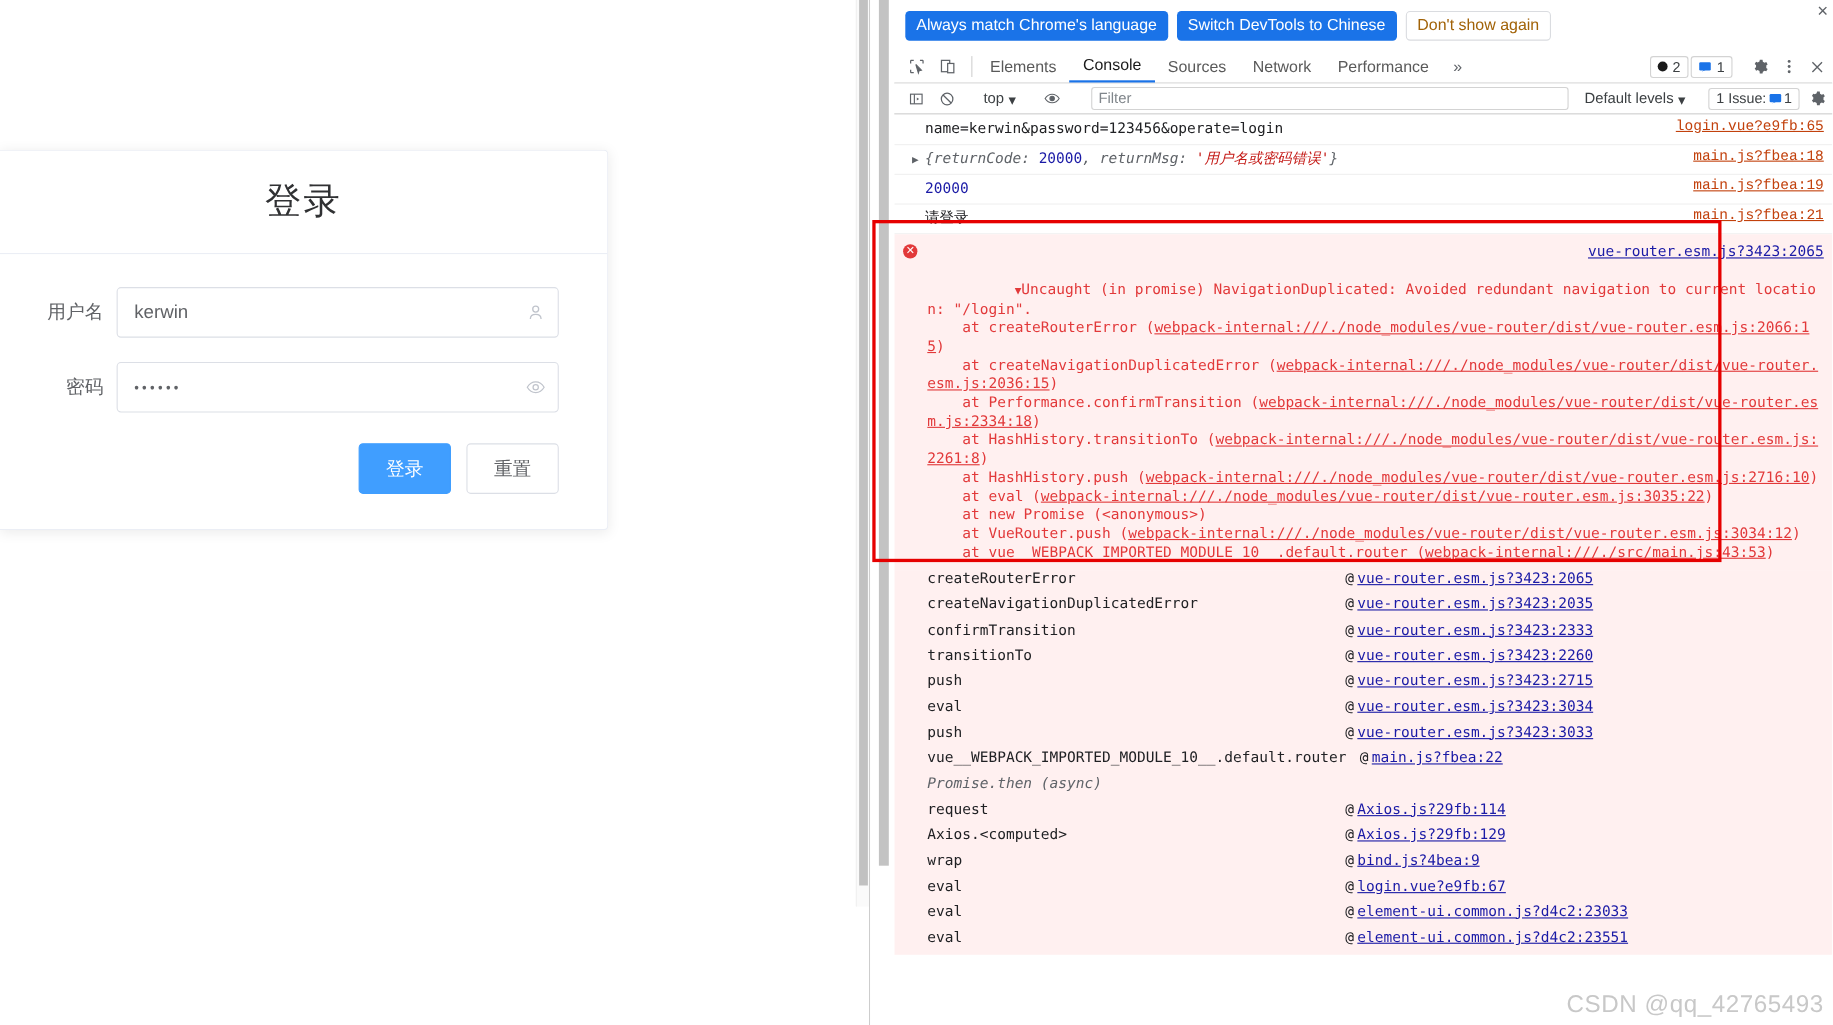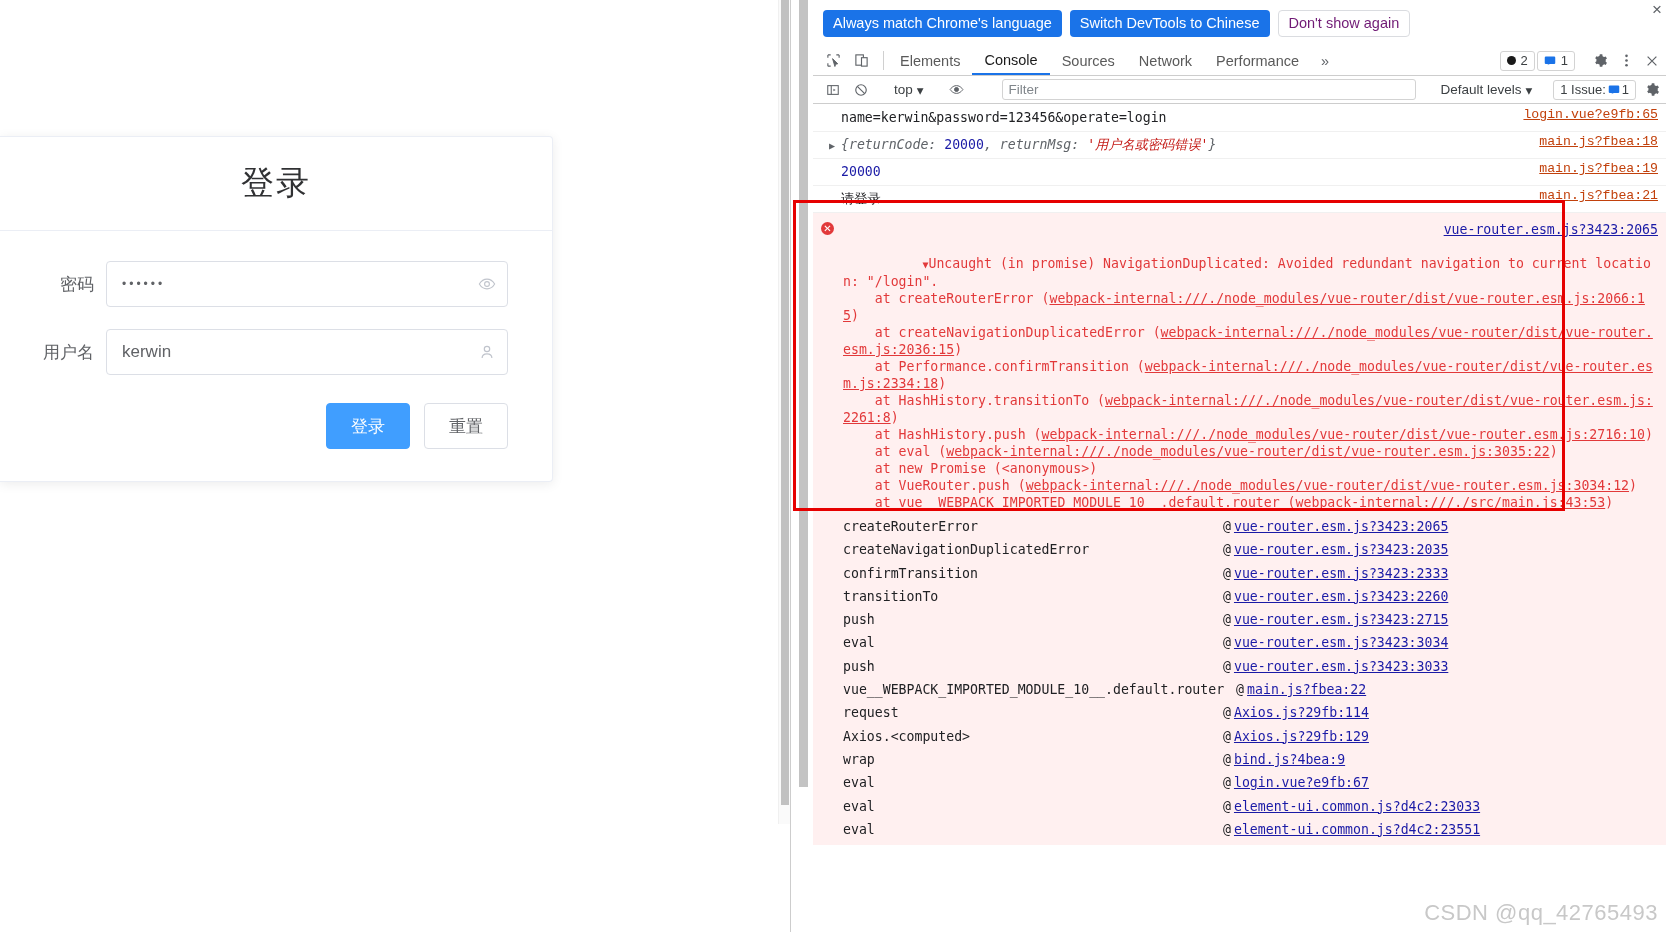--- a/index.html
+++ b/index.html
@@ -114,21 +114,21 @@
     padding: 0 10px 0 10px;
     background: #ffffff;
     position: relative;
   }
   .btn-blue {
     background: #1a73e8; color: #fff; border: none; border-radius: 4px;
     font-size: 14.5px; height: 27px; padding: 0 10px; cursor: pointer;
     font-family: "Liberation Sans", sans-serif; white-space: nowrap;
   }
   .btn-plain {
-    background: #fff; color: #701a75; border: 1px solid #dadce0;
+    background: #fff; color: #a16207; border: 1px solid #dadce0;
     border-radius: 4px; font-size: 14.5px; height: 27px; padding: 0 10px;
     cursor: pointer; font-family: "Liberation Sans", sans-serif; white-space: nowrap;
   }
   .dt-banner-close {
     position: absolute; right: 4px; top: 1px;
     color: #5f6368; font-size: 17px; cursor: pointer; line-height: 1;
   }
 
   
   .dt-tabbar {
@@ -163,21 +163,21 @@
   
   .dt-filterbar {
     height: 28px; display: flex; align-items: center; gap: 4px;
     border-bottom: 1px solid #cdcdcd; background: #fff;
     padding: 0 2px 0 8px; font-size: 13.5px; color: #3c4043;
   }
   .filter-input {
     flex: 1; height: 21px; border: 1px solid #d3d3d3; border-radius: 3px;
     background: #fff; font-size: 13.5px; padding: 0 6px; color: #3c4043;
     font-family: "Liberation Sans", sans-serif; outline: none;
-    margin: 0 16px;
+    margin: 0 6px;
   }
   .filter-input::placeholder { color: #80868b; }
   .dt-select {
     display: flex; align-items: center; gap: 4px; cursor: pointer;
     padding: 0 4px; color: #3c4043; white-space: nowrap;
   }
   .issues-chip {
     display: flex; align-items: center; gap: 2px;
     border: 1px solid #d3d3d3; border-radius: 3px;
     height: 20px; padding: 0 6px; font-size: 13px; color: #3c4043; cursor: pointer;
@@ -274,40 +274,40 @@
 
   <div id="page-pane">
 
     <div class="login-card">
       <div class="login-card__header">
         <div class="login-card__title">登录</div>
       </div>
       <div class="login-card__body">
 
         <div class="form-row">
+          <div class="form-label">用户名</div>
+          <div class="input-wrap">
+            <input class="el-input" type="text" value="kerwin" style="">
+            <span class="input-suffix-icon">
+              <svg width="18" height="18" viewBox="0 0 24 24" fill="none" stroke="currentColor" stroke-width="1.6">
+                <circle cx="12" cy="8" r="3.6"></circle>
+                <path d="M5.5 20c0-3.6 2.9-5.6 6.5-5.6s6.5 2 6.5 5.6"></path>
+              </svg>
+            </span>
+          </div>
+        </div>
+
+        <div class="form-row">
           <div class="form-label">密码</div>
           <div class="input-wrap">
             <input class="el-input pwd" type="text" value="••••••" style="">
             <span class="input-suffix-icon">
               <svg width="18" height="18" viewBox="0 0 24 24" fill="none" stroke="currentColor" stroke-width="1.5">
                 <path d="M1.8 12S5.6 5.5 12 5.5 22.2 12 22.2 12 18.4 18.5 12 18.5 1.8 12 1.8 12z"></path>
                 <circle cx="12" cy="12" r="3.2"></circle>
-              </svg>
-            </span>
-          </div>
-        </div>
-
-        <div class="form-row">
-          <div class="form-label">用户名</div>
-          <div class="input-wrap">
-            <input class="el-input" type="text" value="kerwin" style="">
-            <span class="input-suffix-icon">
-              <svg width="18" height="18" viewBox="0 0 24 24" fill="none" stroke="currentColor" stroke-width="1.6">
-                <circle cx="12" cy="8" r="3.6"></circle>
-                <path d="M5.5 20c0-3.6 2.9-5.6 6.5-5.6s6.5 2 6.5 5.6"></path>
               </svg>
             </span>
           </div>
         </div>
 
         <div class="form-actions">
           <button class="el-button el-button--primary">登录</button>
           <button class="el-button">重置</button>
         </div>
 
@@ -510,20 +510,23 @@
             <span class="stack-fn">push</span>
             <span class="stack-at">@</span>
             <span class="stack-link">vue-router.esm.js?3423:3033</span>
           </div>
           <div class="stack-row stack-inline">
             <span class="stack-fn">vue__WEBPACK_IMPORTED_MODULE_10__.default.router</span>
             <span class="stack-at">@</span>
             <span class="stack-link">main.js?fbea:22</span>
           </div>
           <div class="stack-row">
+            <span class="stack-fn async">Promise.then (async)</span>
+          </div>
+          <div class="stack-row">
             <span class="stack-fn">request</span>
             <span class="stack-at">@</span>
             <span class="stack-link">Axios.js?29fb:114</span>
           </div>
           <div class="stack-row">
             <span class="stack-fn">Axios.&lt;computed&gt;</span>
             <span class="stack-at">@</span>
             <span class="stack-link">Axios.js?29fb:129</span>
           </div>
           <div class="stack-row">

